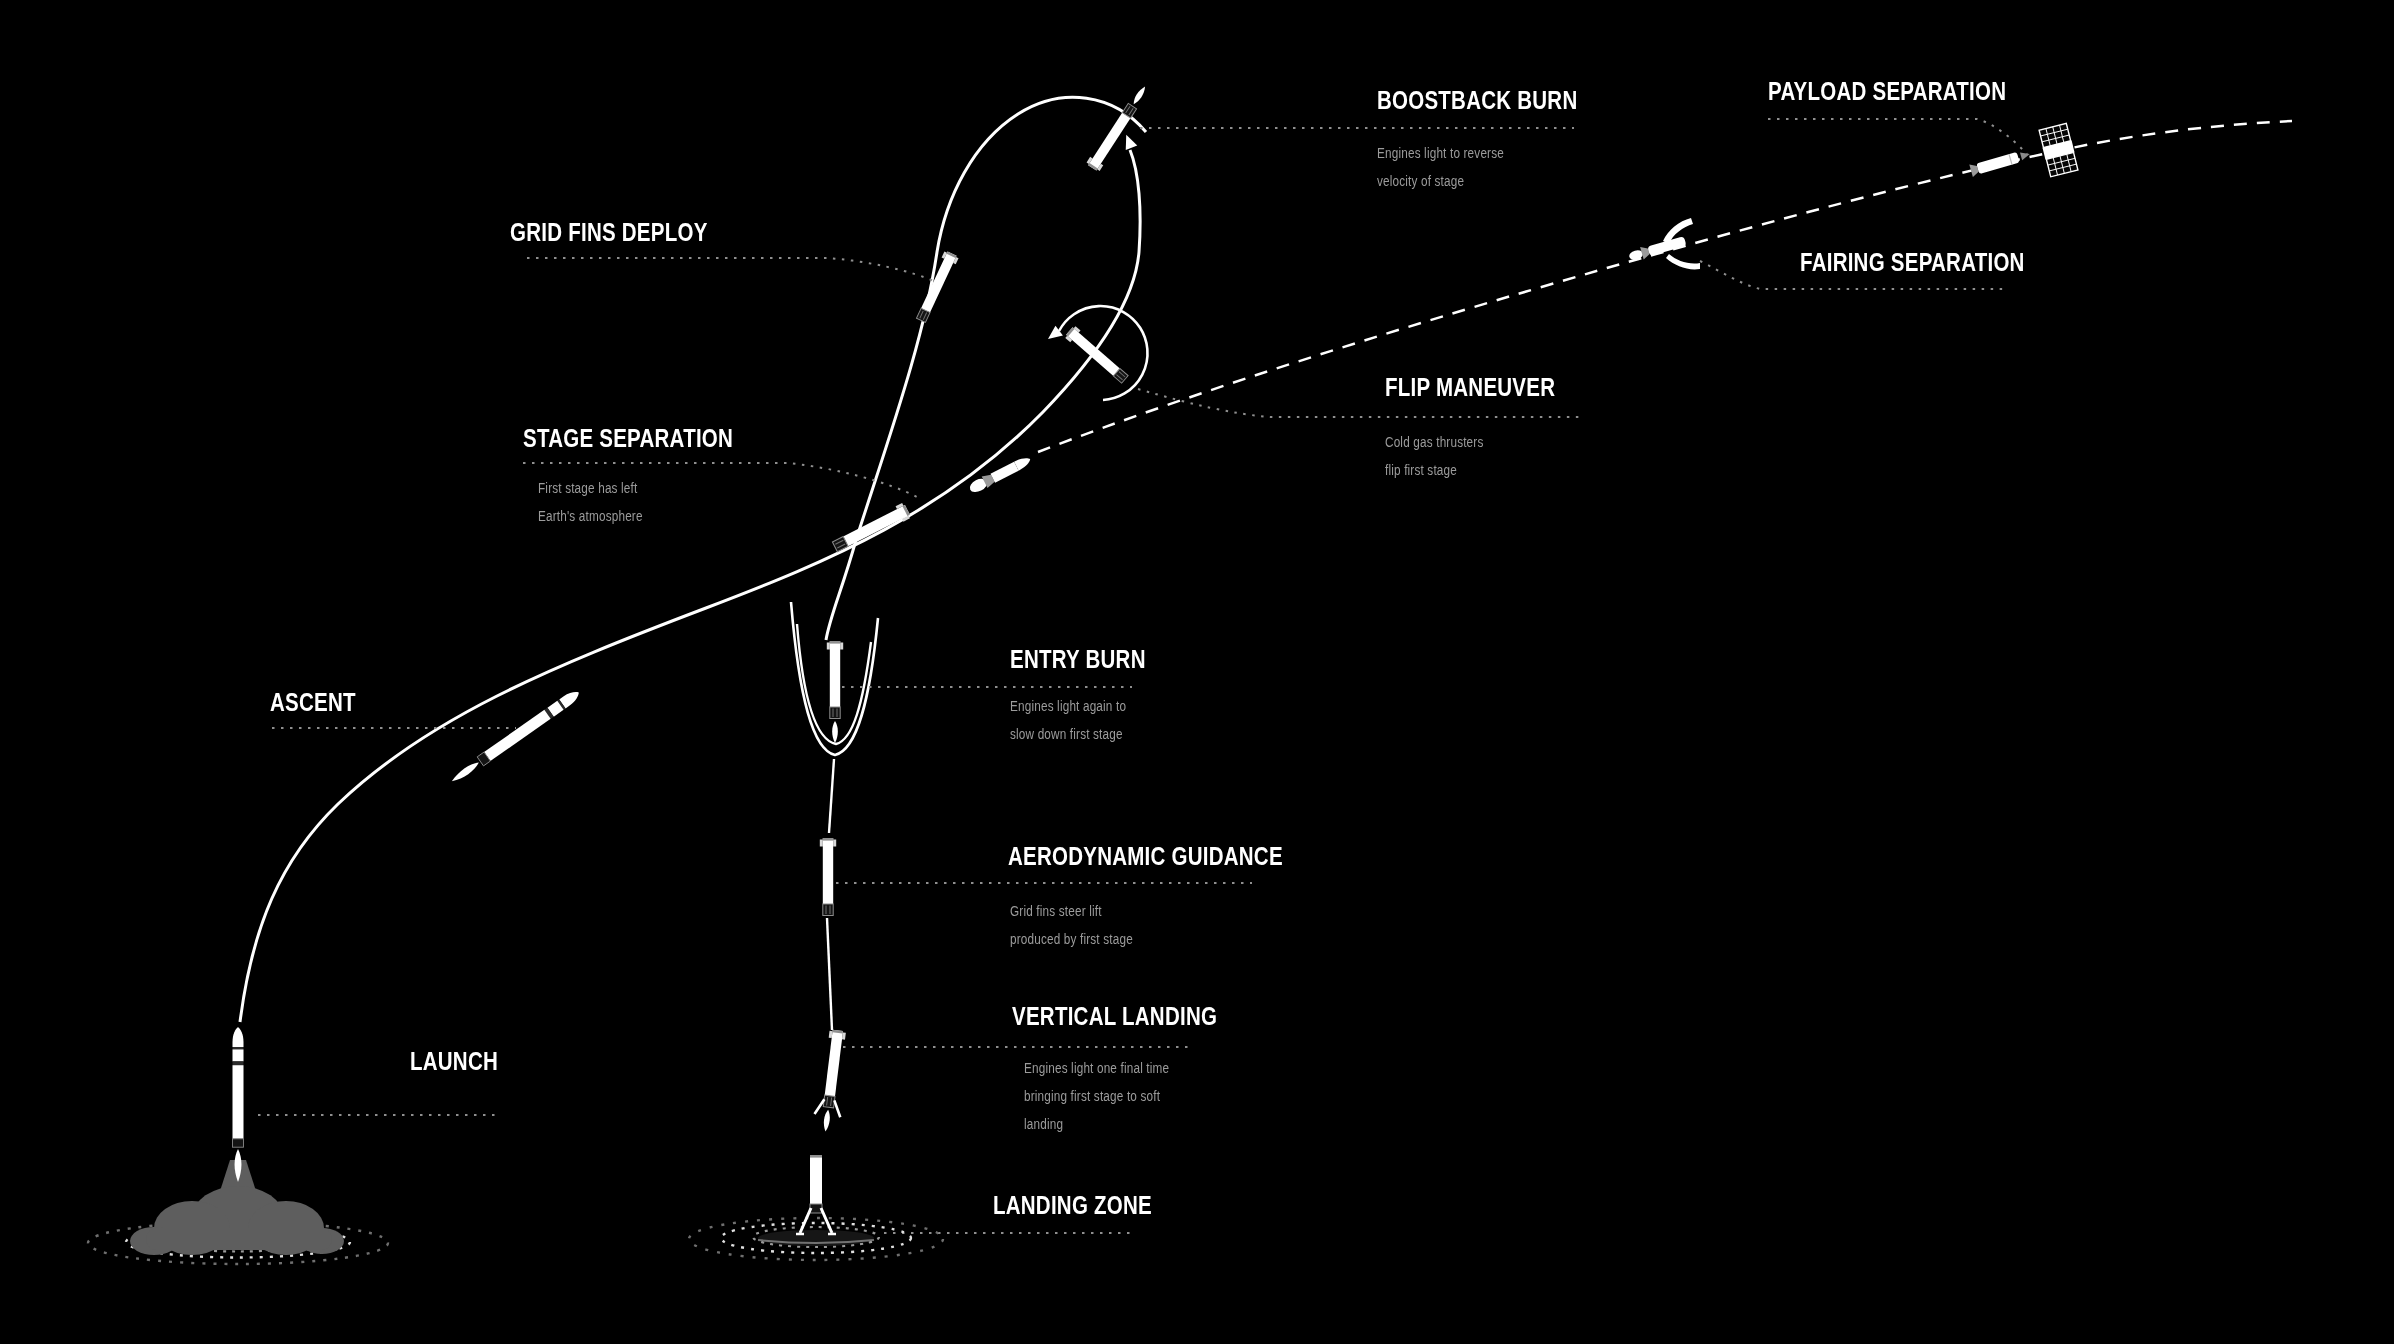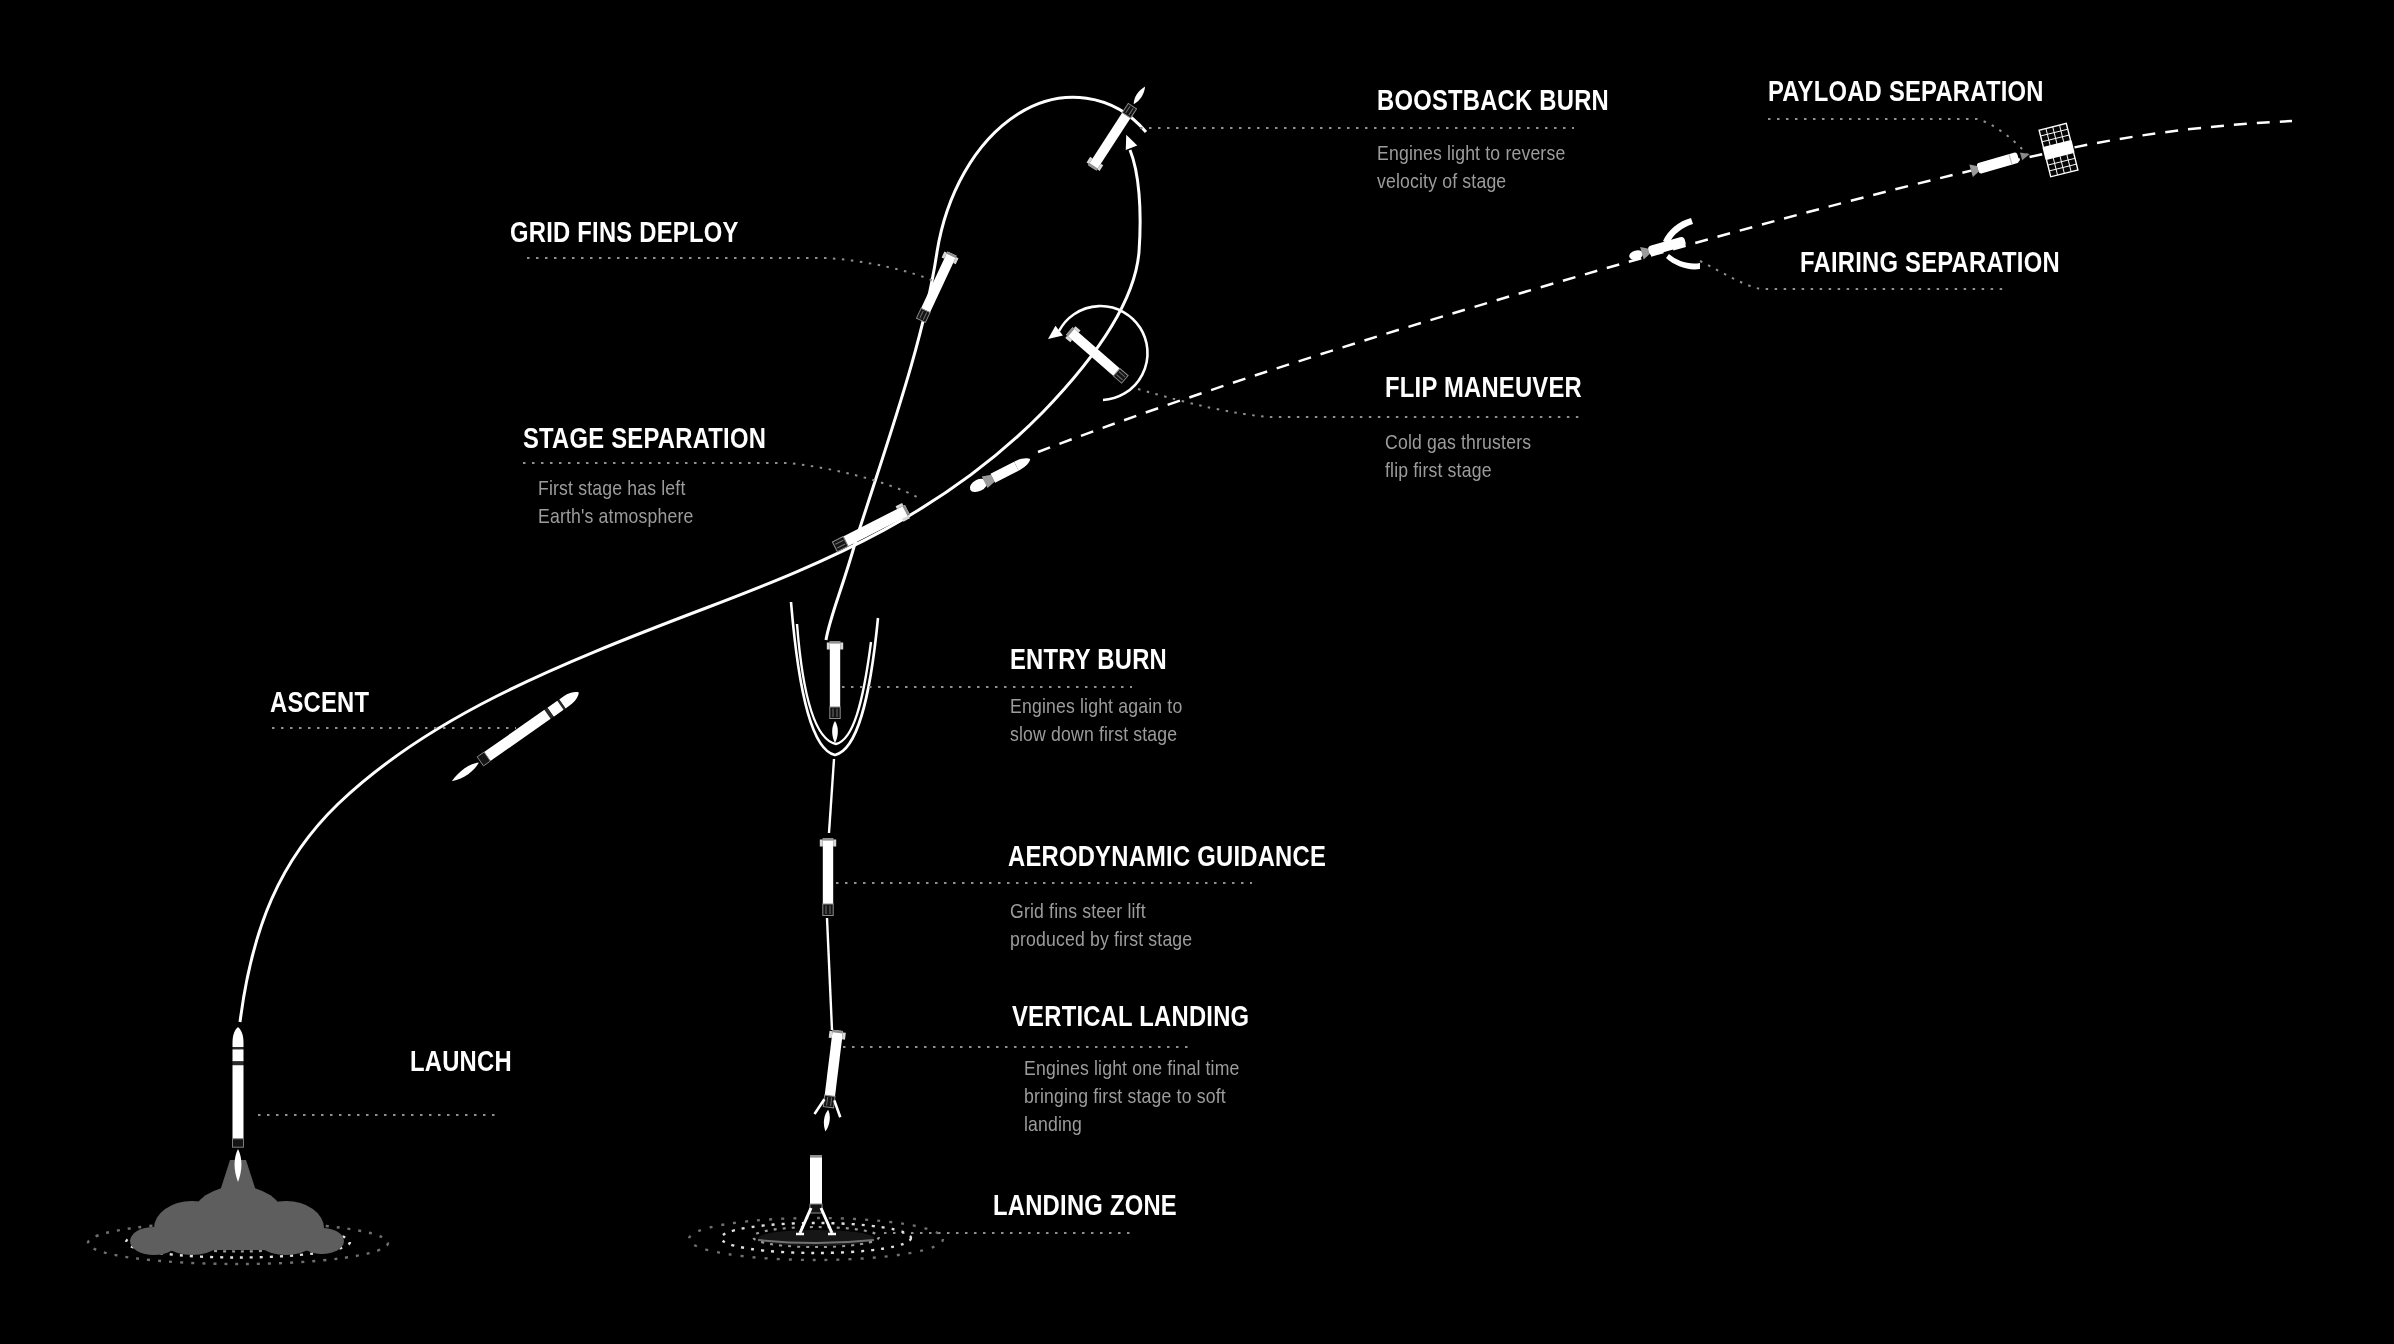--- a/index.html
+++ b/index.html
@@ -3,26 +3,26 @@
 <meta charset="utf-8">
 <style>
   html,body{margin:0;padding:0;background:#000;}
   #stage{
     position:relative;width:2394px;height:1344px;background:#000;overflow:hidden;
     font-family:"Liberation Sans", sans-serif;
   }
   #artwork{position:absolute;left:0;top:0;width:2394px;height:1344px;}
   .label{position:absolute;}
   .label-title{
-    color:#ffffff;font-weight:bold;font-size:29px;line-height:26px;
+    color:#ffffff;font-weight:bold;font-size:25px;line-height:26px;
     white-space:nowrap;letter-spacing:.3px;
   }
   .label-title .cx{display:inline-block;transform:scaleX(.82);transform-origin:0 50%;}
   .label-desc{
-    position:absolute;color:#9c9c9c;font-size:21px;line-height:28px;
+    position:absolute;color:#9c9c9c;font-size:14px;line-height:28px;
     white-space:nowrap;letter-spacing:.2px;
   }
   .label-desc span{display:block;transform:scaleX(.84);transform-origin:0 50%;}
   .traj{stroke:#ffffff;fill:none;}
   .leader{stroke:#8f8f8f;stroke-width:2;fill:none;stroke-dasharray:2.5 6.5;}
 </style>
 </head>
 <body>
 
 <div id="stage">

